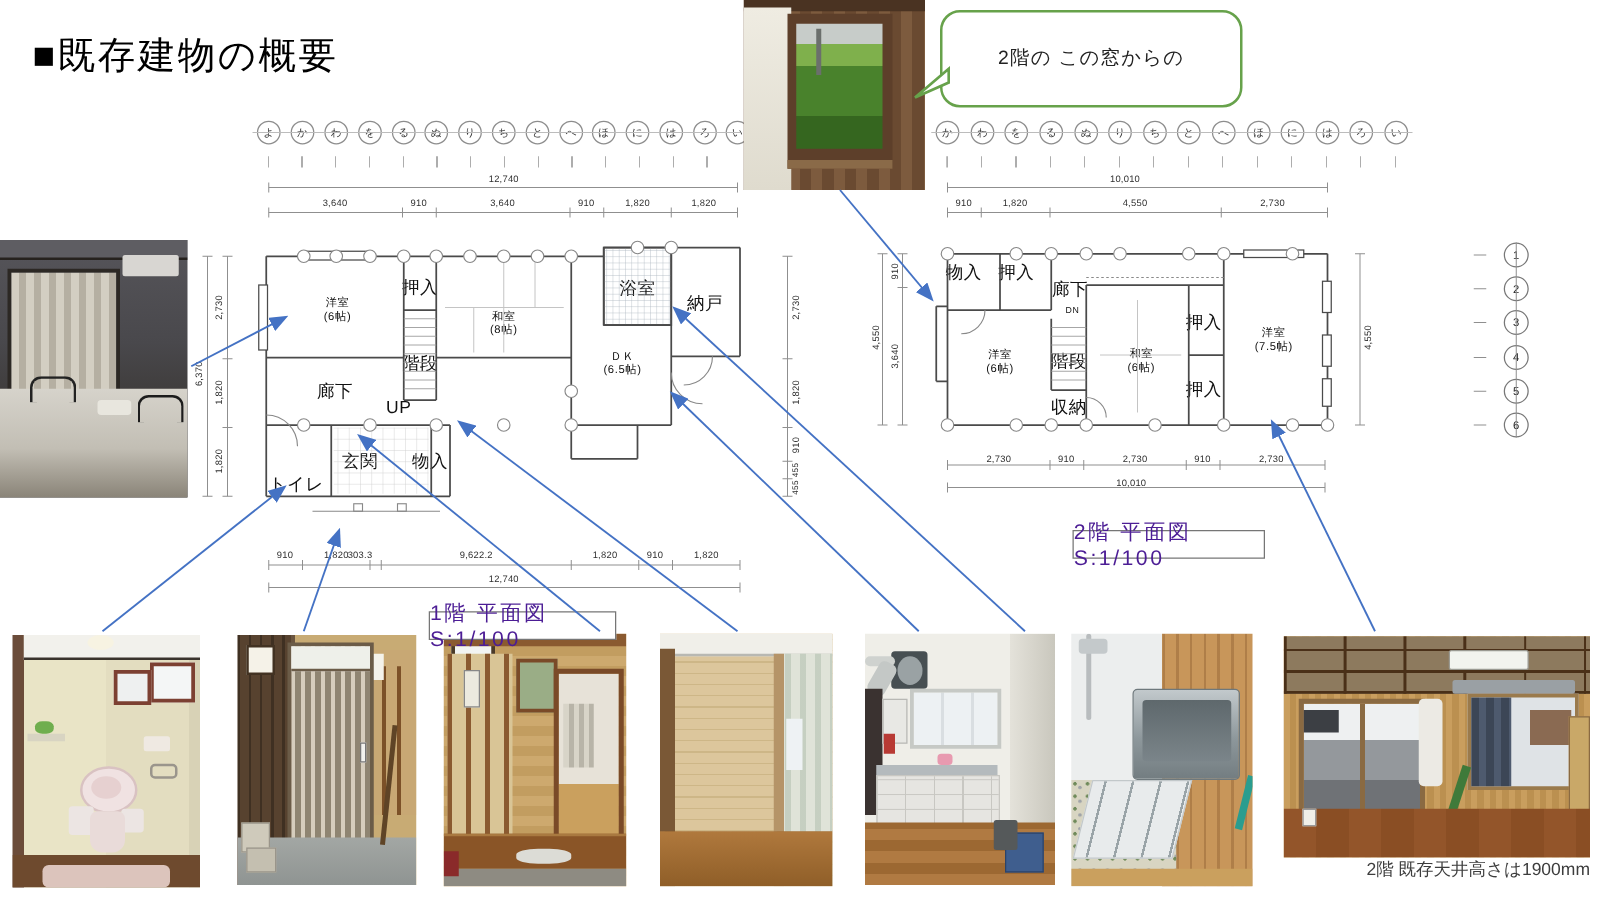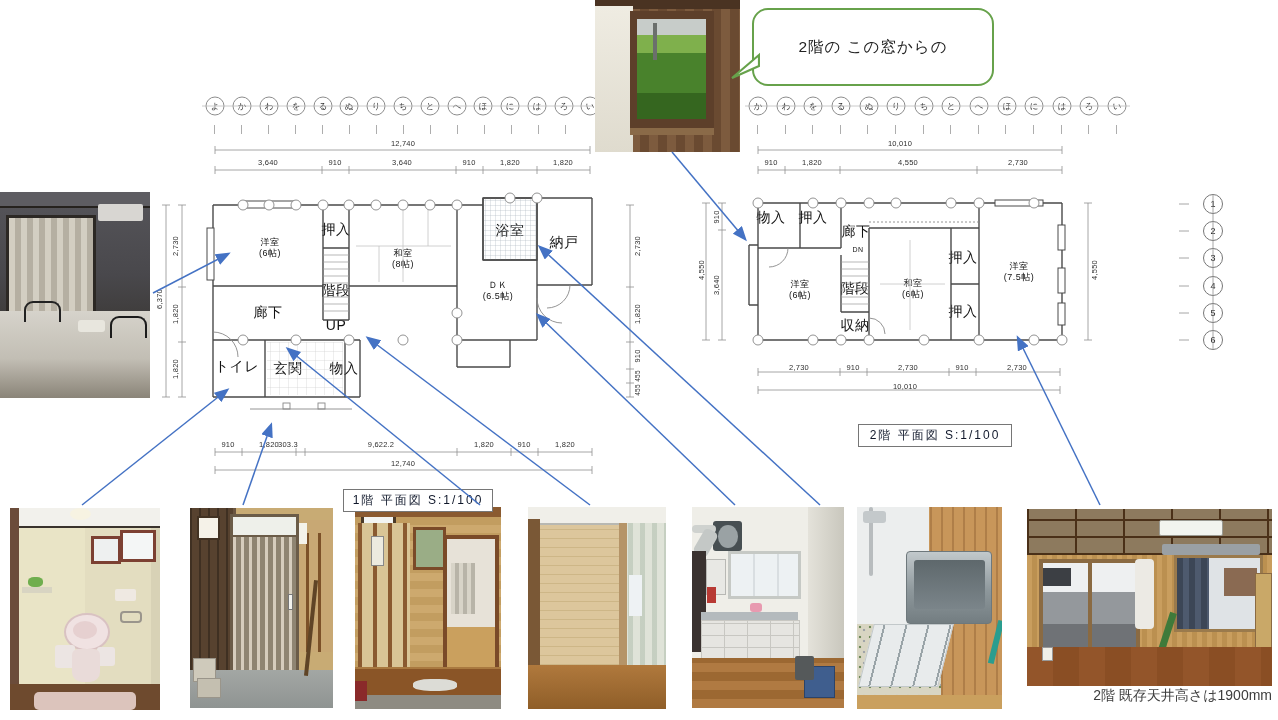--- a/index.html
+++ b/index.html
@@ -15,37 +15,38 @@
         text-align:center;white-space:pre-line;line-height:1.25;z-index:5;letter-spacing:.5px;}
   .room.sm{font-size:14px;}
   .gc{position:absolute;width:17px;height:17px;border:1px solid #8d8d8d;border-radius:50%;
       background:#fff;transform:translate(-50%,-50%);display:flex;align-items:center;
       justify-content:center;font-size:8.5px;color:#333;z-index:1;}
   .gn{position:absolute;width:18px;height:18px;border:1px solid #777;border-radius:50%;
       background:#fff;transform:translate(-50%,-50%);display:flex;align-items:center;
       justify-content:center;font-size:9px;color:#222;z-index:5;}
   .dashrow{position:absolute;height:9px;z-index:1;}
   .capbox{position:absolute;border:1px solid #767676;background:#fff;display:flex;
-          align-items:center;justify-content:center;font-size:12px;letter-spacing:2px;
-          color:#0f172a;z-index:5;}
+          align-items:center;justify-content:center;font-size:17px;letter-spacing:2px;
+          color:#4c1d95;z-index:5;}
   .callout{position:absolute;left:752px;top:8px;width:238px;height:74px;background:#fff;
            border:2.5px solid #67a24b;border-radius:16px;display:flex;flex-direction:row;
            align-items:center;justify-content:center;z-index:7;font-size:15.5px;color:#222;
            line-height:1.55;letter-spacing:1px;}
   .callout .tail{position:absolute;left:-24px;top:42px;}
   .photo{position:absolute;overflow:hidden;z-index:2;}
   .p{position:absolute;}
   .botcap{position:absolute;left:1027px;top:687px;width:245px;text-align:right;
           font-size:14px;color:#3d3d3d;z-index:5;}
 </style>
 </head>
 <body>
 
 <div class="page">
 
+  <div class="title">■既存建物の概要</div>
 
   <span class="gc" style="left:215px;top:106px">よ</span>
   <span class="gc" style="left:242px;top:106px">か</span>
   <span class="gc" style="left:269px;top:106px">わ</span>
   <span class="gc" style="left:296px;top:106px">を</span>
   <span class="gc" style="left:323px;top:106px">る</span>
   <span class="gc" style="left:349px;top:106px">ぬ</span>
   <span class="gc" style="left:376px;top:106px">り</span>
   <span class="gc" style="left:403px;top:106px">ち</span>
   <span class="gc" style="left:430px;top:106px">と</span>
@@ -113,27 +114,27 @@
   <span class="dim v" style="left:716px;top:217px">910</span>
   <span class="dim v" style="left:716px;top:285px">3,640</span>
   <span class="dim v" style="left:1094px;top:270px">4,550</span>
 
   <div class="room" style="left:270px;top:248px">洋室
 (6帖)</div>
   <div class="room sm" style="left:336px;top:230px">押入</div>
   <div class="room" style="left:403px;top:259px">和室
 (8帖)</div>
   <div class="room sm" style="left:336px;top:291px">階段</div>
-  <div class="room sm" style="left:336px;top:326px">UP</div>
+  <div class="room sm" style="left:319px;top:326px">UP</div>
   <div class="room sm" style="left:510px;top:231px">浴室</div>
   <div class="room sm" style="left:564px;top:243px">納戸</div>
   <div class="room" style="left:498px;top:291px">ＤＫ
 (6.5帖)</div>
   <div class="room sm" style="left:268px;top:313px">廊下</div>
-  <div class="room sm" style="left:237px;top:367px">トイレ</div>
+  <div class="room sm" style="left:237px;top:388px">トイレ</div>
   <div class="room sm" style="left:288px;top:369px">玄関</div>
   <div class="room sm" style="left:344px;top:369px">物入</div>
 
   <div class="room sm" style="left:771px;top:218px">物入</div>
   <div class="room sm" style="left:813px;top:218px">押入</div>
   <div class="room sm" style="left:856px;top:232px">廊下</div>
   <div class="room sm" style="left:858px;top:250px;font-size:7px">DN</div>
   <div class="room sm" style="left:855px;top:289px">階段</div>
   <div class="room sm" style="left:855px;top:326px">収納</div>
   <div class="room" style="left:800px;top:290px">洋室

